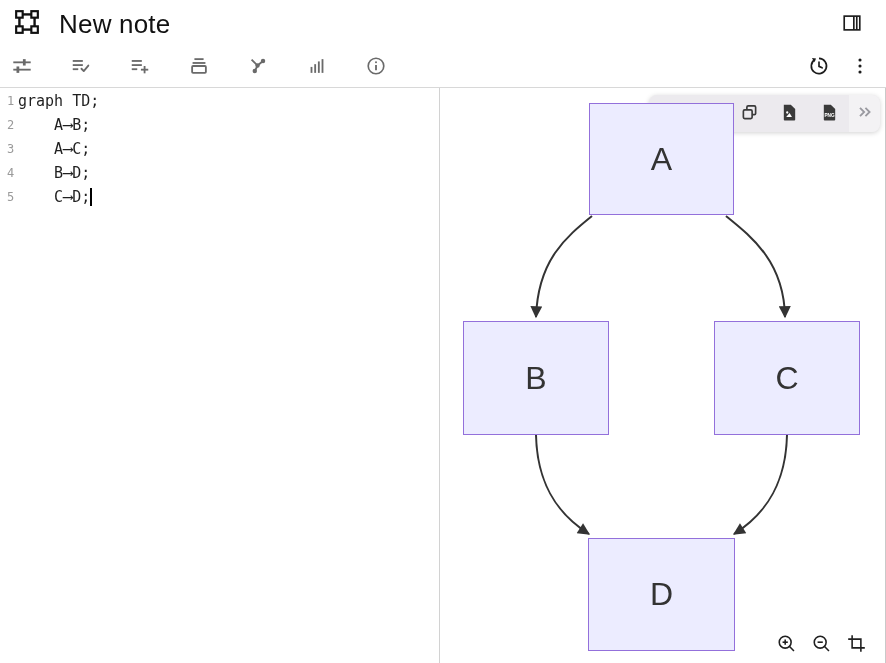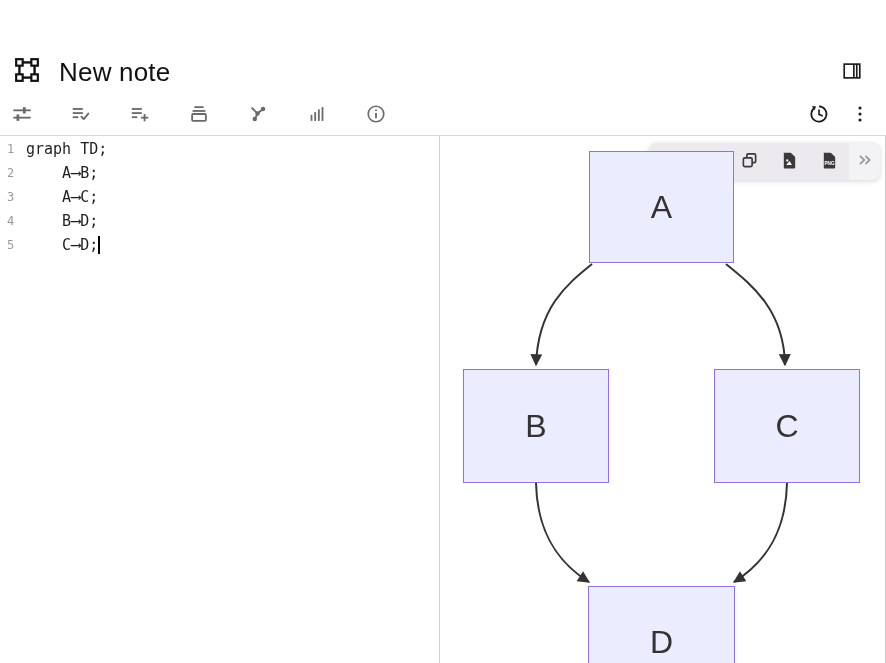--- a/index.html
+++ b/index.html
@@ -1,41 +1,41 @@
 <!DOCTYPE html>
 <html><head>
 <meta charset="utf-8">
 <style>
   * { margin:0; padding:0; box-sizing:border-box; }
   html,body { width:886px; height:663px; background:#fff; overflow:hidden;
               font-family:"Liberation Sans", sans-serif; }
 
   
-  .header { height:48px; display:flex; align-items:center; padding:0 14px 0 13px;margin-top:48px; }
+  .header { height:48px; display:flex; align-items:center; padding:0 14px 0 13px; }
   .logo-btn { width:28px; height:28px; display:flex; align-items:center; justify-content:center; cursor:pointer; }
   .title { margin-left:18px; font-size:26px; color:#111; letter-spacing:.2px; }
   .header-spacer { flex:1; }
   .icon-btn { width:40px; height:36px; display:flex; align-items:center; justify-content:center;
               background:none; border:none; cursor:pointer; }
 
   
   .toolbar { height:40px; display:flex; align-items:center; padding:0 6px 0 2px;
              border-bottom:1px solid #d8d8d8; }
   .toolbar .icon-btn { margin-right:19px; }
   .toolbar-spacer { flex:1; }
   .toolbar .right { margin-right:0; }
   .toolbar .right + .right { margin-left:1px; }
 
   
   .main { display:flex; height:575px; }
   .editor-pane { width:440px; border-right:1px solid #d2d2d2; padding-top:1px; overflow:hidden; }
   .cm-line { display:flex; height:24px; align-items:center;
              font-family:"DejaVu Sans Mono", monospace; }
   .gutter { width:16px; text-align:left; padding-left:7px; font-size:12px; color:#9a9a9a; flex:none; }
-  .code { white-space:pre; font-size:15px; color:#1f1f1f; margin-left:10px; }
+  .code { white-space:pre; font-size:15px; color:#1f1f1f; margin-left:2px; }
   .cursor { display:inline-block; width:1.5px; height:18px; background:#000; vertical-align:-3px; }
 
   .preview-pane { flex:1; position:relative; border-right:1px solid #c9c9c9; }
   .edges-svg { position:absolute; inset:0; }
 
   .node { position:absolute; background:#ECECFF; border:1.5px solid #9370DB;
           display:flex; align-items:center; justify-content:center; cursor:pointer; }
   .node-label { font-size:32px; color:#333; }
 
   

